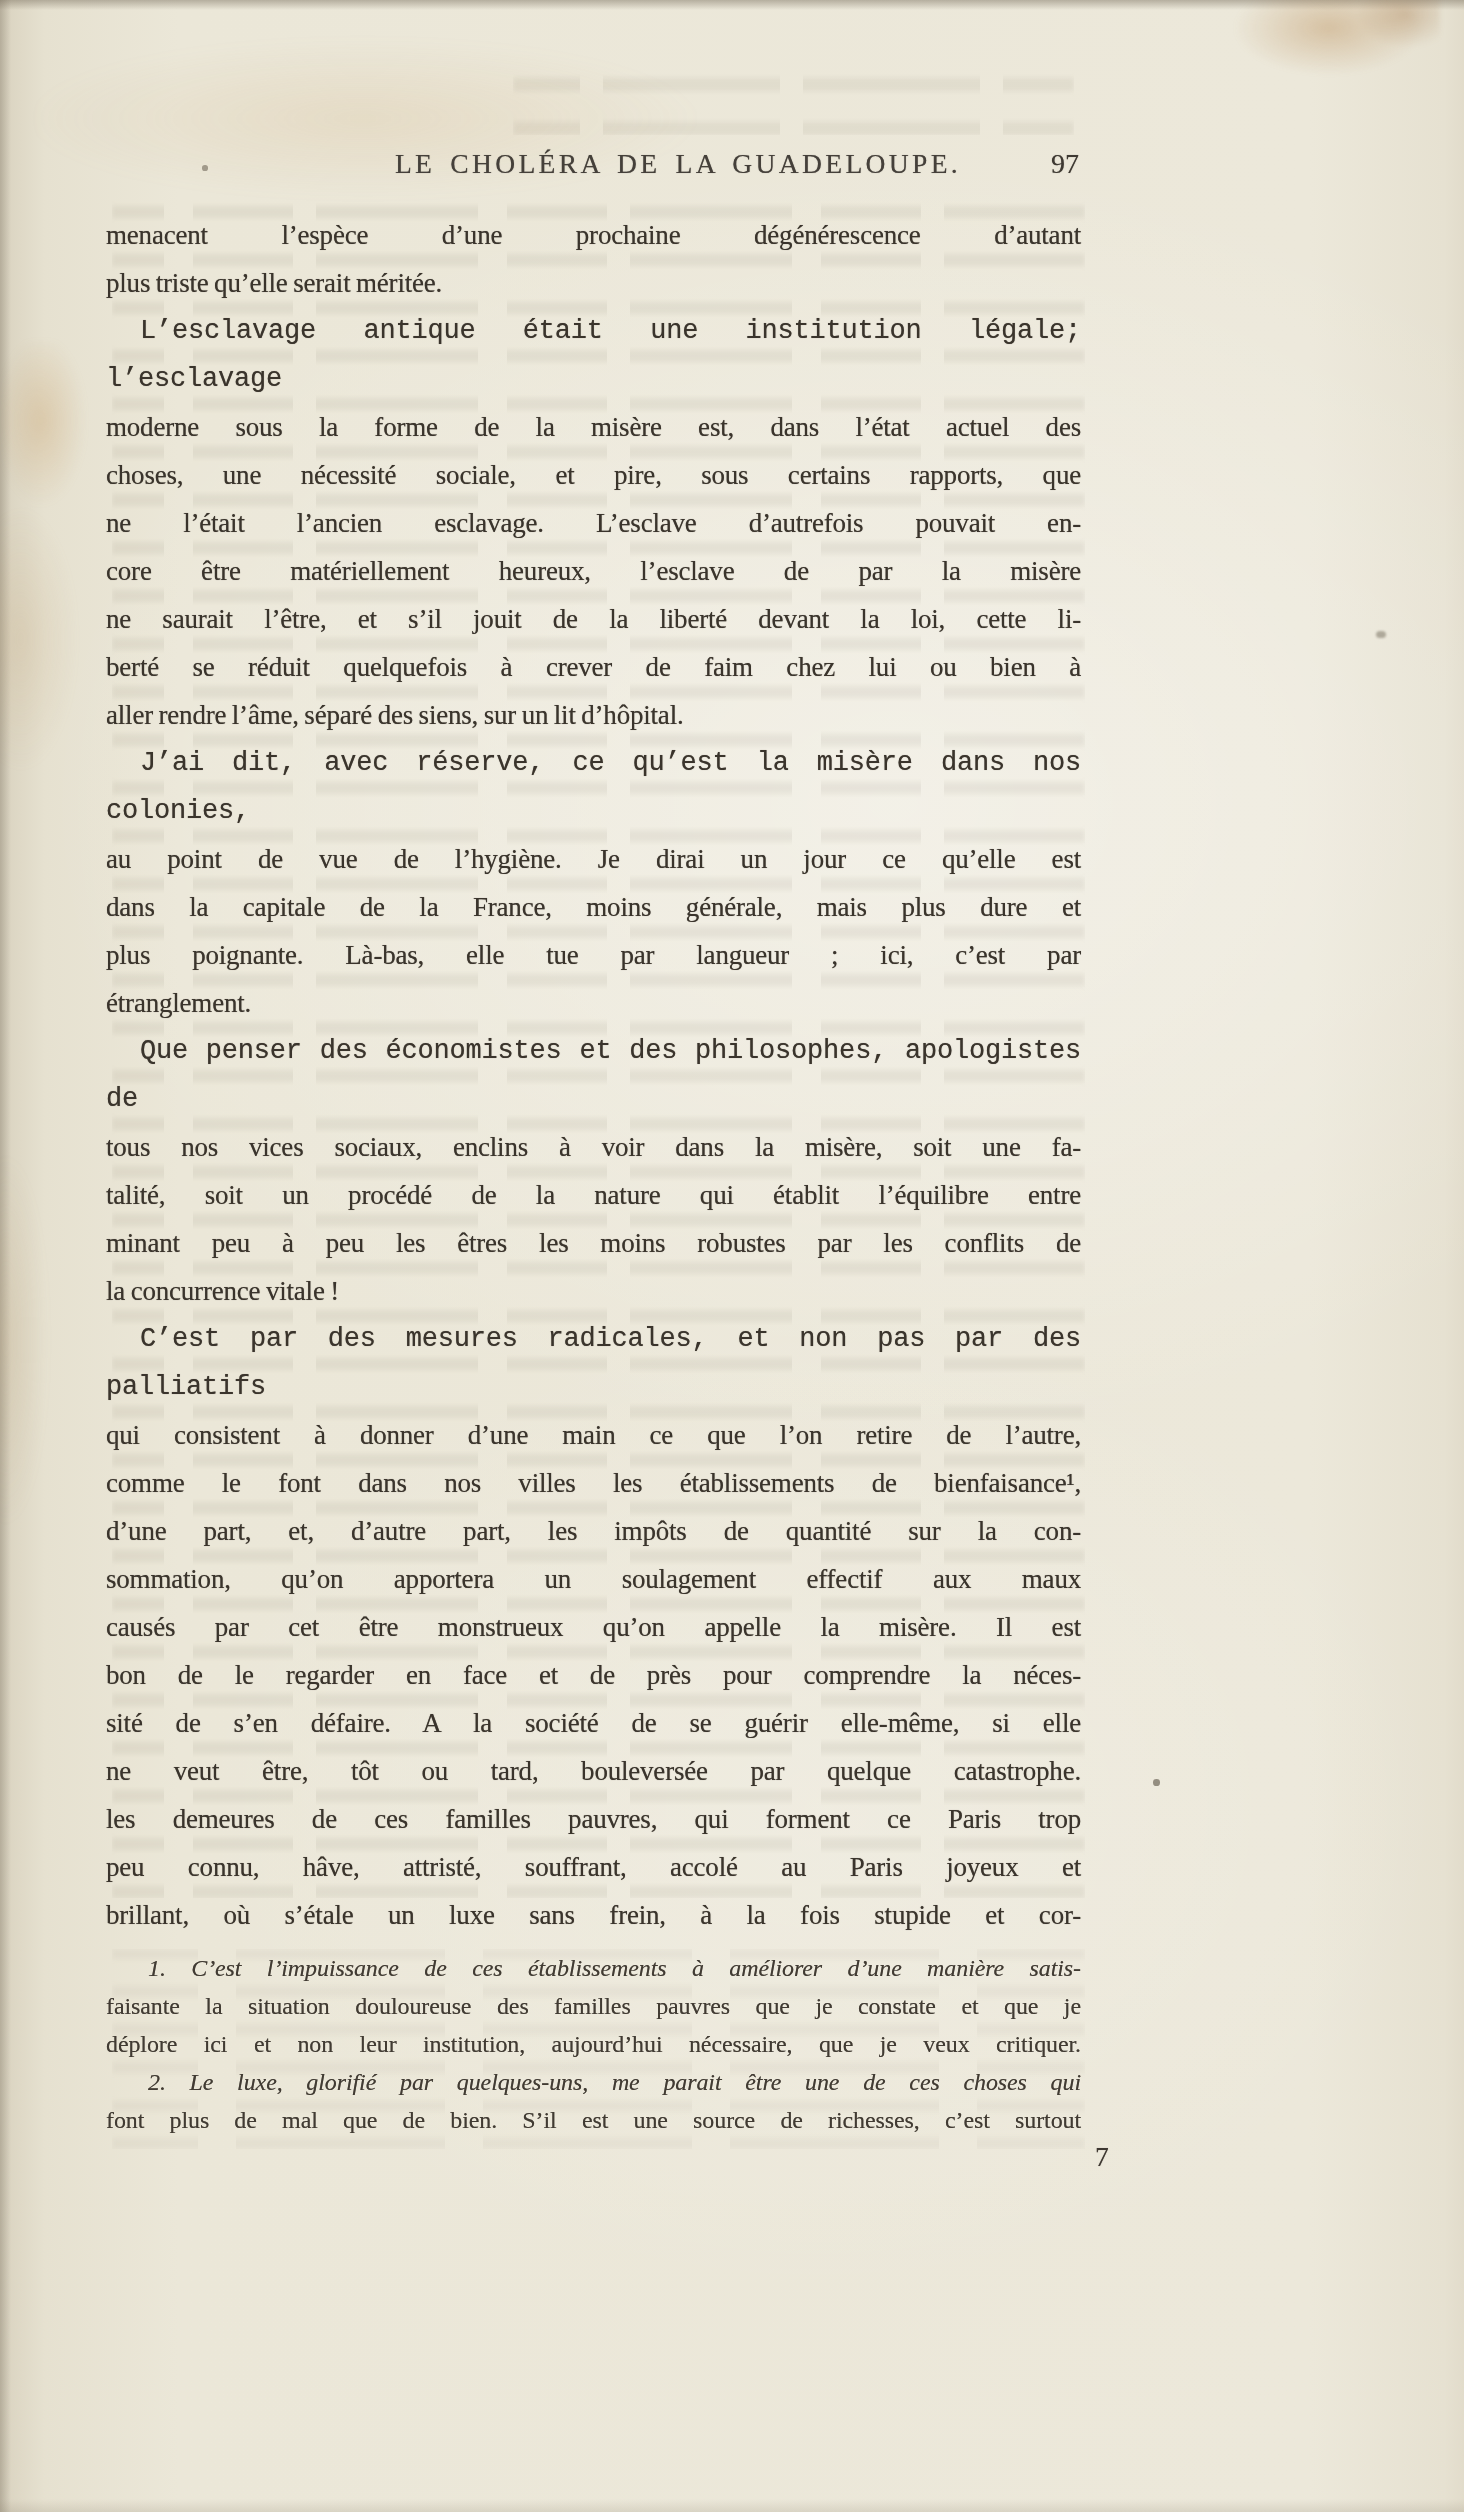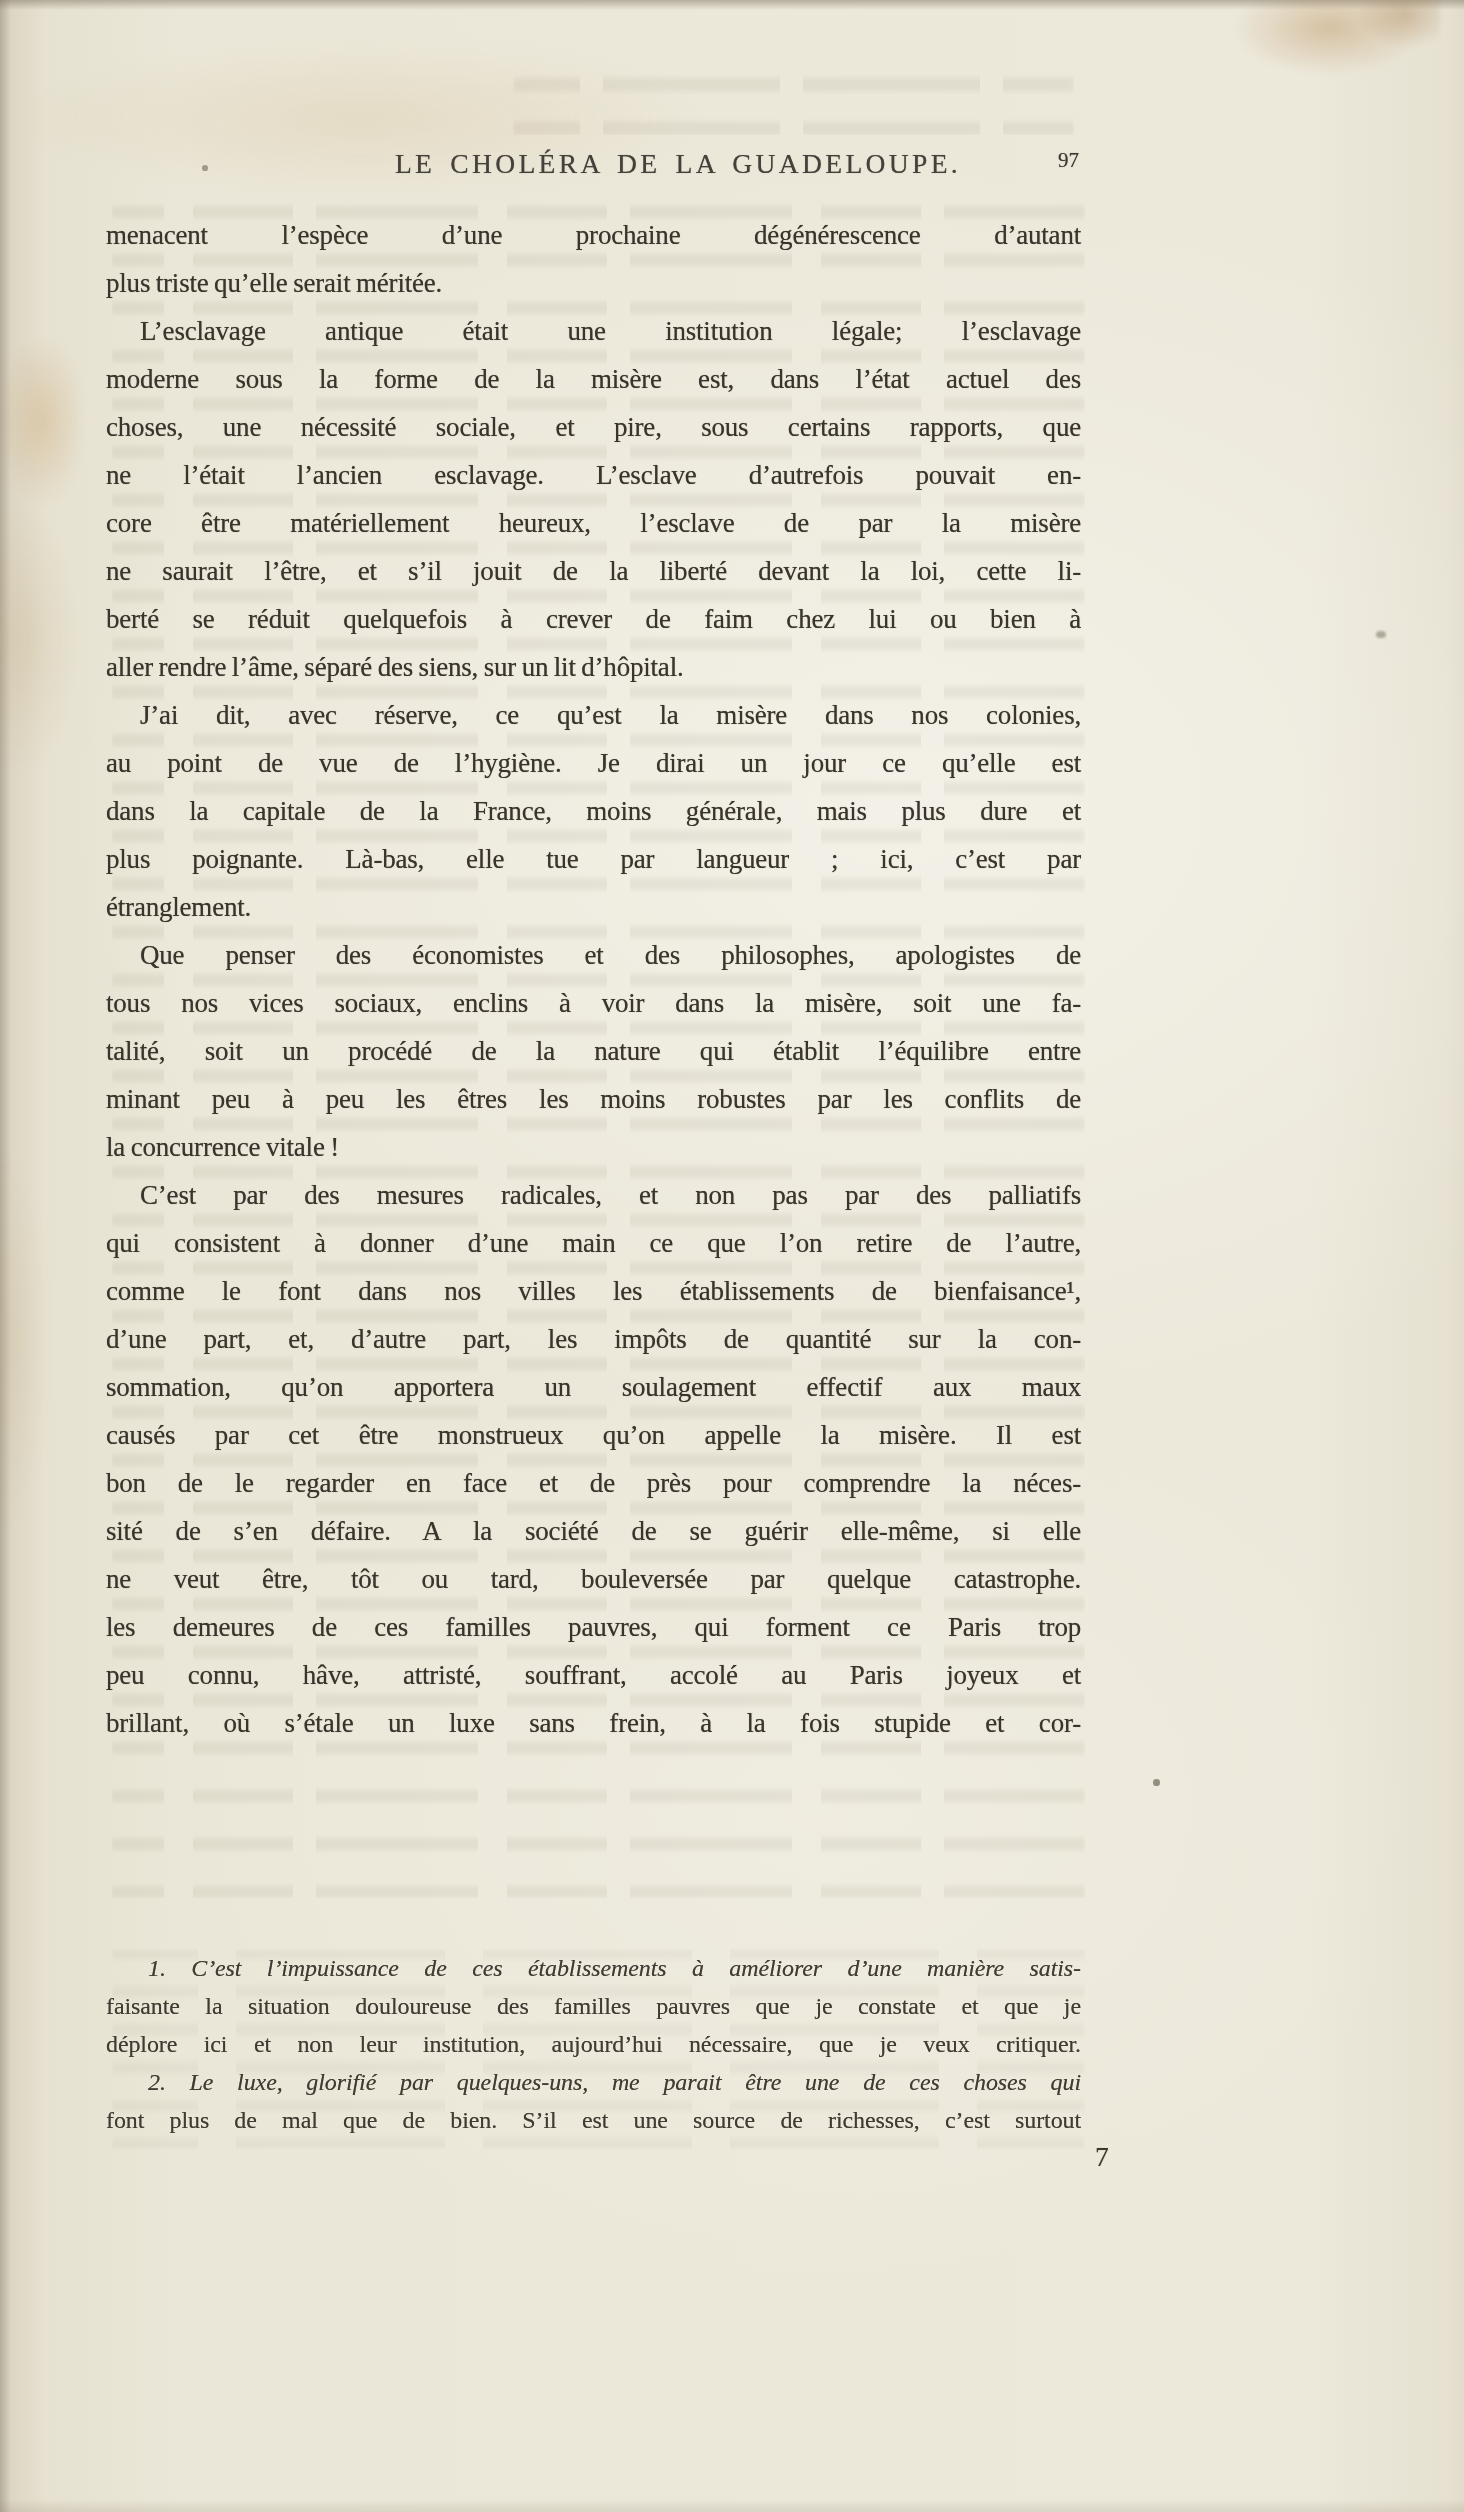--- a/index.html
+++ b/index.html
@@ -63,29 +63,29 @@
   .bleed-foot{left:112px;top:1949px;width:973px;height:200px;opacity:.4;filter:blur(2.4px);
     background:repeating-linear-gradient(0deg, rgba(128,120,102,.15) 0 10.5px, rgba(128,120,102,0) 10.5px 38px);
     -webkit-mask-image:repeating-linear-gradient(90deg,#000 0 86px,transparent 86px 124px,#000 124px 247px);
     mask-image:repeating-linear-gradient(90deg,#000 0 86px,transparent 86px 124px,#000 124px 247px);}
   .running-head{top:148px;height:40px;position:absolute;width:975px;left:106px;}
   .running-title{
     text-align:center;text-indent:169px;
     font-size:27.6px;letter-spacing:3.3px;word-spacing:4.8px;
     color:#45403a;text-shadow:0 0 0.8px rgba(69,64,58,.6);
     white-space:nowrap;}
-  .page-number{position:absolute;right:1.9px;top:0;font-size:21px;color:#3e3932;
+  .page-number{position:absolute;right:1.9px;top:0;font-size:28px;color:#3e3932;
     text-shadow:0 0 0.8px rgba(62,57,50,.6);}
   .body-text{top:211px;position:absolute;left:106px;width:975px;
     font-size:27px;line-height:48px;
     letter-spacing:-0.2px;word-spacing:-1px;
     text-shadow:0 0 0.7px rgba(58,52,44,.65);}
   .line{text-align:justify;white-space:normal;}
   .line.fill{text-align-last:justify;}
-  .line.indent{text-indent:34px;}
+  .line.indent{text-indent:34px;font-family:Liberation Mono, monospace;}
   .footnotes{top:1949px;position:absolute;left:106px;width:975px;
     font-size:24px;line-height:38px;
     letter-spacing:-0.1px;
     color:#413b33;text-shadow:0 0 0.6px rgba(65,59,51,.6);}
   .fline{text-align:justify;}
   .fline.fill{text-align-last:justify;}
   .fline.indent{text-indent:42px;font-style:italic;}
   .signature-mark{position:absolute;left:1095px;top:2141px;font-size:27.6px;
     color:#3e3831;text-shadow:0 0 0.7px rgba(62,56,49,.6);}
 </style>

